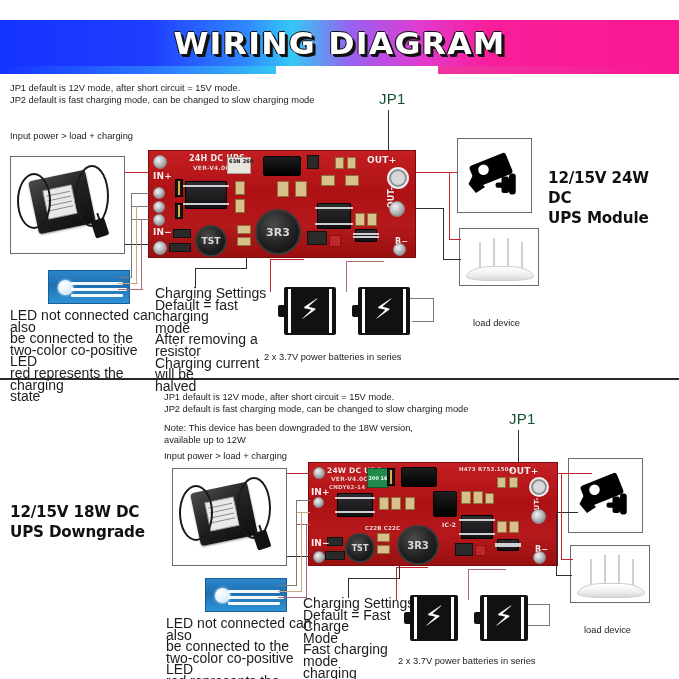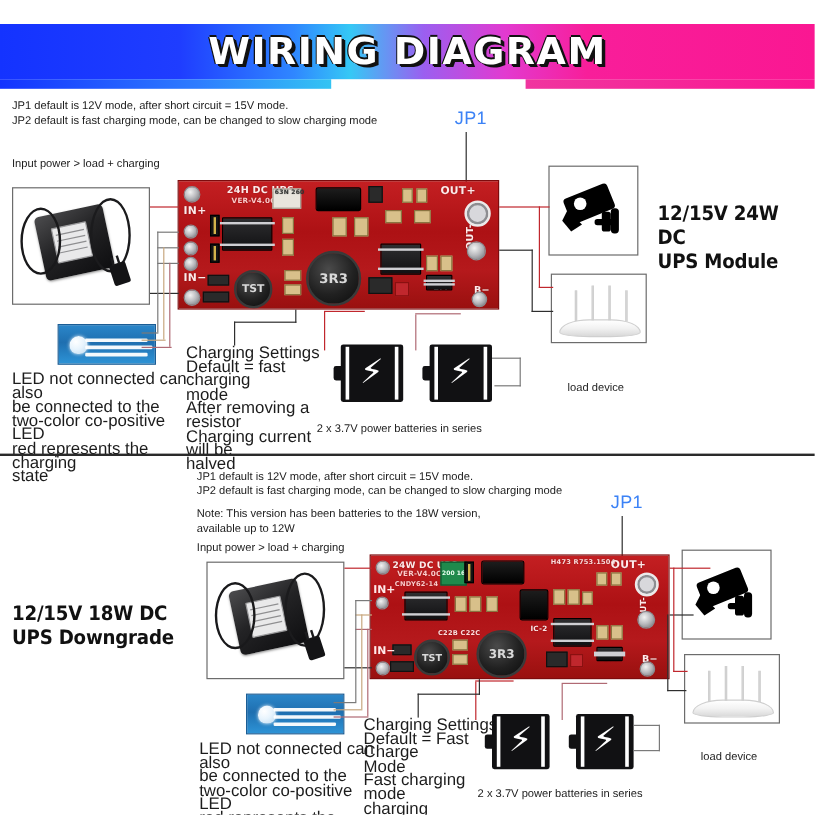--- a/index.html
+++ b/index.html
@@ -39,21 +39,21 @@
   
   .txt {
     position: absolute;
     font-family: "Liberation Sans", sans-serif;
     font-size: 9.3px; color: #1c1c1c; line-height: 12.2px;
     white-space: pre-line;
   }
   .txt.sm { font-size: 14px; line-height: 11.6px; }
   .jp1 {
     position: absolute; font-family: "Liberation Sans", sans-serif;
-    font-size: 15px; color: #3b82f6; letter-spacing: .3px;
+    font-size: 15px; color: #14532d; letter-spacing: .3px;
   }
   .blocklabel {
     position: absolute;
     font-family: "DejaVu Sans", sans-serif; font-weight: bold;
     font-size: 16.5px; line-height: 20px; color: #111;
     letter-spacing: -0.2px; white-space: pre-line;
     transform: scaleX(0.92); transform-origin: left center;
   }
   .caption {
     position: absolute; font-family: "Liberation Sans", sans-serif;
@@ -352,21 +352,21 @@
   <div class="wire gray" style="left:433px; top:298px; width:1.4px; height:24px;"></div>
   <div class="wire gray" style="left:412px; top:321px; width:22px; height:1.4px;"></div>
   <div class="wire" style="left:195px; top:268px; width:1.4px; height:20px;"></div>
   <div class="wire" style="left:195px; top:268px; width:52px; height:1.4px;"></div>
   <div class="wire" style="left:246px; top:258px; width:1.4px; height:11px;"></div>
 
   <div class="divider" style="top:378px;"></div>
 
   <div class="txt" style="left:164px; top:391px; width:390px;">JP1 default is 12V mode, after short circuit = 15V mode.
 JP2 default is fast charging mode, can be changed to slow charging mode</div>
-  <div class="txt" style="left:164px; top:422px; width:350px;">Note: This version has been batteries to the 18W version,
+  <div class="txt" style="left:164px; top:422px; width:350px;">Note: This device has been downgraded to the 18W version,
 available up to 12W</div>
   <div class="txt" style="left:164px; top:450px; width:230px;">Input power &gt; load + charging</div>
   <div class="jp1" style="left:509px; top:410px;">JP1</div>
   <div class="wire" style="left:518px; top:430px; width:1.4px; height:36px;"></div>
 
   <div class="blocklabel" style="left:10px; top:502px; width:150px;">12/15V 18W DC
 UPS Downgrade</div>
 
   <div class="boxframe" style="left:172px; top:468px; width:115px; height:98px;">
     <div class="adapter-brick" style="left:22px; top:18px; width:58px; height:54px;"></div>

